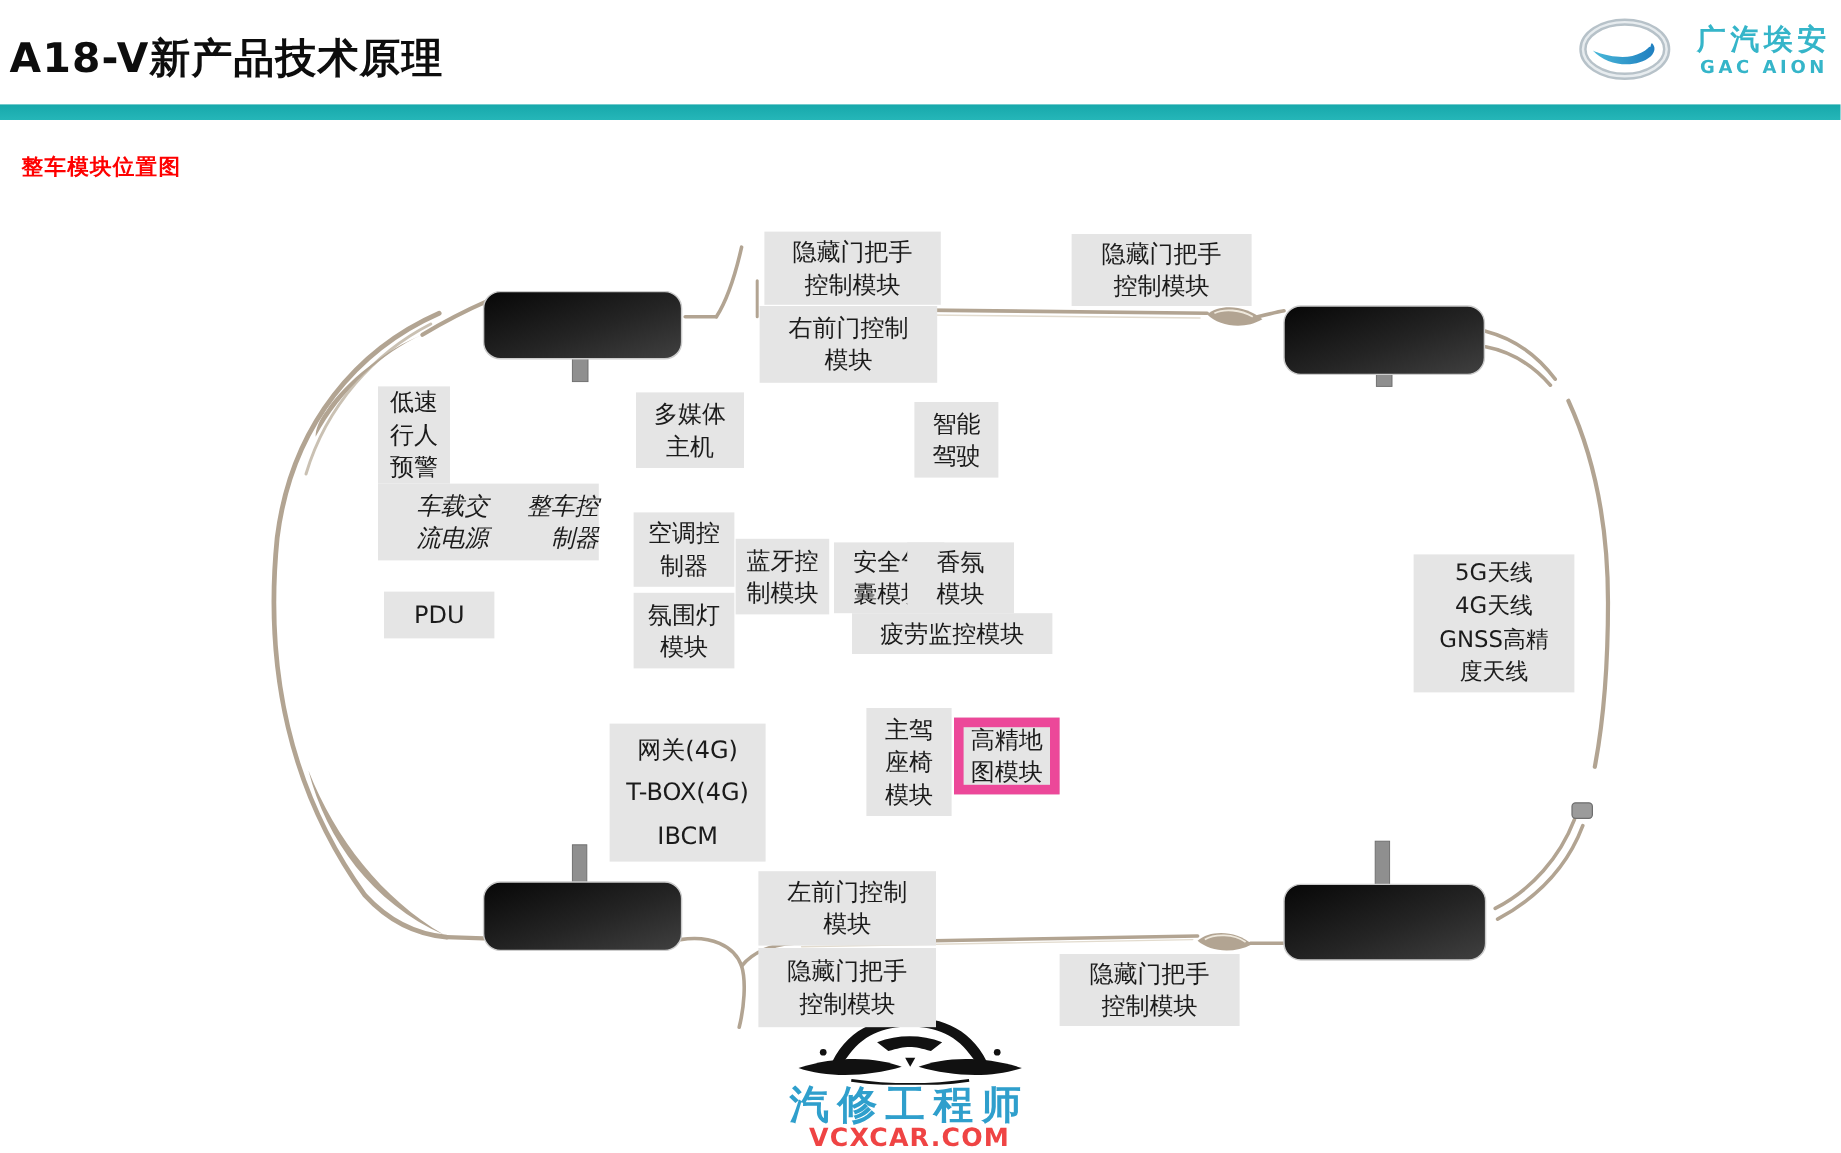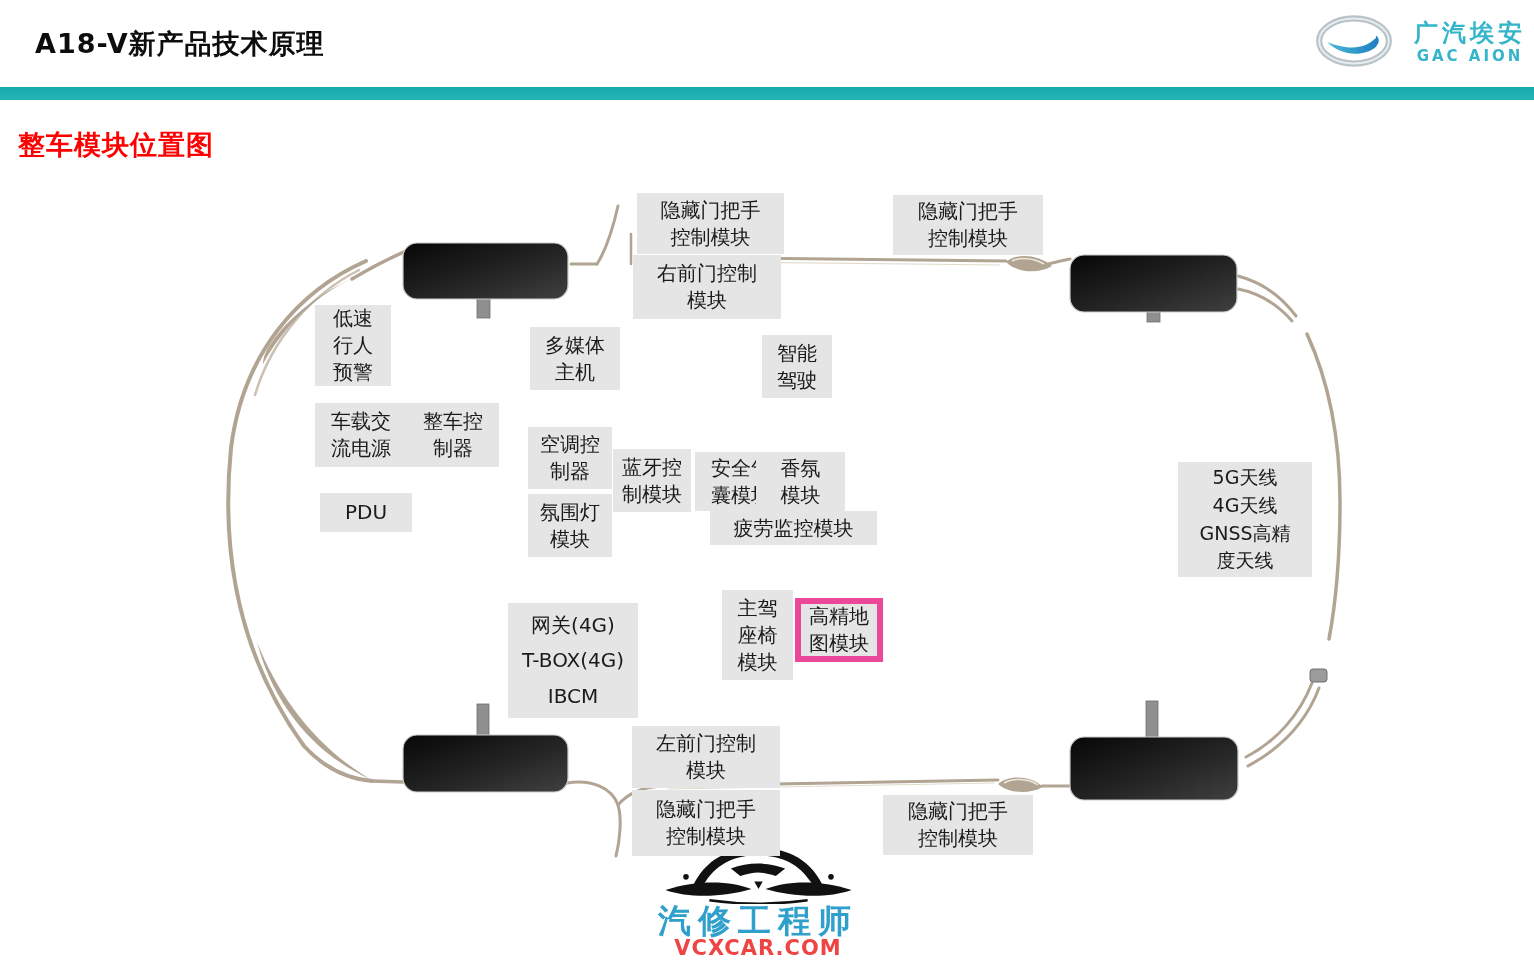--- a/index.html
+++ b/index.html
@@ -1,41 +1,41 @@
 <!DOCTYPE html>
 <html><head>
 <meta charset="utf-8">
 <style>
   * { margin:0; padding:0; box-sizing:border-box; }
   html,body { background:#ffffff; }
   body { font-family:"DejaVu Sans", sans-serif; }
   .slide { position:relative; width:1534px; height:961px; background:#ffffff; overflow:hidden; }
 
   
-  .page-title { position:absolute; left:35px; top:26px; font-size:27px; font-weight:700; color:#0d0d0d; letter-spacing:1px; }
+  .page-title { position:absolute; left:8px; top:26px; font-size:34px; font-weight:700; color:#0d0d0d; letter-spacing:1px; }
   .teal-bar { position:absolute; left:0; top:87px; width:1534px; height:13px;
               background:linear-gradient(#17a8ab,#25b6b8); }
-  .section-title { position:absolute; left:18px; top:127px; font-size:27px; font-weight:700; color:#fe0000; letter-spacing:1px; }
+  .section-title { position:absolute; left:18px; top:127px; font-size:18px; font-weight:700; color:#fe0000; letter-spacing:1px; }
 
   .logo { position:absolute; right:8px; top:14px; display:flex; align-items:center; gap:20px; }
   .logo-text { display:flex; flex-direction:column; align-items:center; color:#35b5c9; }
   .logo-cn { font-size:24px; font-weight:700; letter-spacing:4px; }
   .logo-en { font-size:15px; font-weight:700; letter-spacing:3px; margin-top:-2px; }
 
   
   .car { position:absolute; left:0; top:0; width:1534px; height:961px; pointer-events:none; }
 
   
   .mod { position:absolute; background:#e5e5e5; color:#1b1b1b;
          display:flex; align-items:center; justify-content:center; text-align:center;
          white-space:pre-line; font-size:20px; line-height:1.35; z-index:3; }
   .mod.small { font-size:19px; line-height:1.45; }
-  .mod.highlight { border:6px solid #ec4899; }
+  .mod.highlight { border:8px solid #ec4899; }
   .mod.cols { justify-content:space-between; }
-  .mod.cols > div { flex:1 1 50%; text-align:center; white-space:pre-line; }
+  .mod.cols > div { flex:1 1 50%; text-align:right; white-space:pre-line;font-style:italic; }
   .mod.stack { flex-direction:column; justify-content:space-evenly; font-size:20px; }
 
   
   .watermark { position:absolute; left:628px; top:846px; width:260px; text-align:center; z-index:2; }
   .wm-cn { font-size:33px; font-weight:700; color:#2f9fcc; letter-spacing:7px; line-height:1; margin-top:-4px; }
   .wm-site { font-size:21px; font-weight:700; color:#ef4444; letter-spacing:1px; line-height:1.1; }
 </style>
 </head>
 <body>
 
@@ -126,21 +126,21 @@
     </g>
   </svg>
 
   <div class="mod" style="left:637px; top:193px; width:147px; height:61px">隐藏门把手
 控制模块</div>
   <div class="mod" style="left:633px; top:255px; width:148px; height:64px">右前门控制
 模块</div>
   <div class="mod" style="left:893px; top:195px; width:150px; height:60px">隐藏门把手
 控制模块</div>
 
-  <div class="mod" style="left:315px; top:305px; width:76px; height:81px">低速
+  <div class="mod" style="left:315px; top:322px; width:60px; height:81px">低速
 行人
 预警</div>
   <div class="mod cols" style="left:315px; top:403px; width:184px; height:64px">
     <div>车载交
 流电源</div>
     <div>整车控
 制器</div>
   </div>
   <div class="mod" style="left:320px; top:493px; width:92px; height:39px">PDU</div>
 

